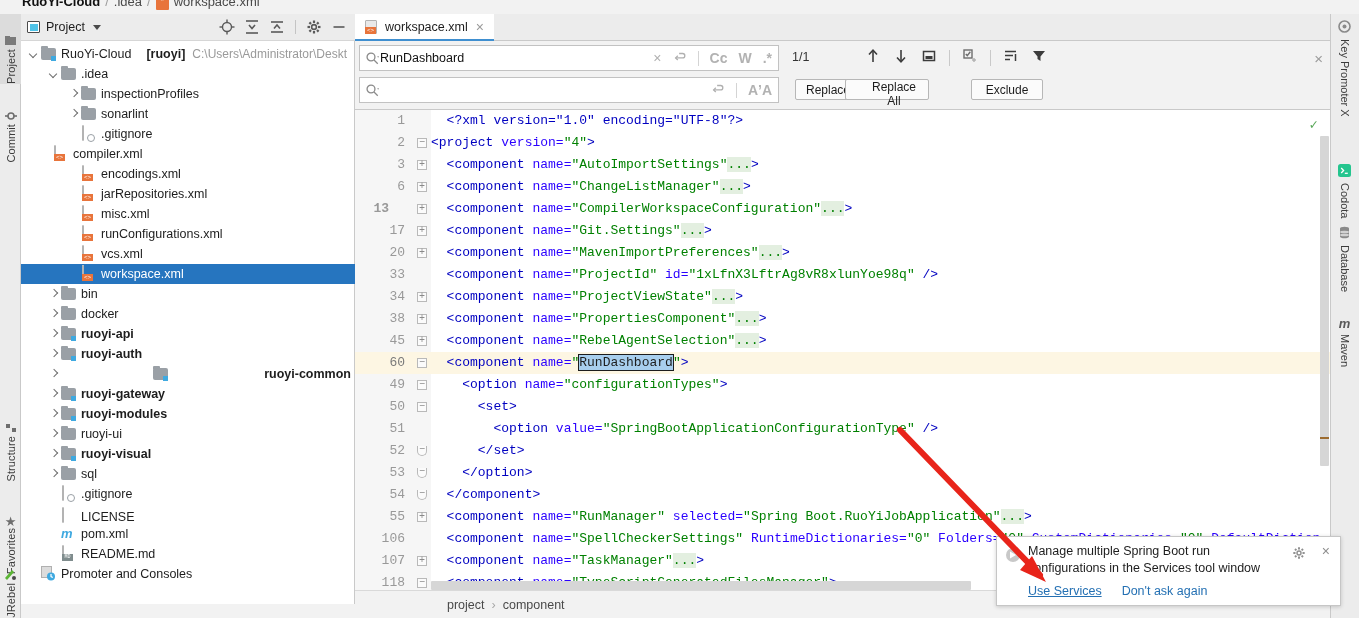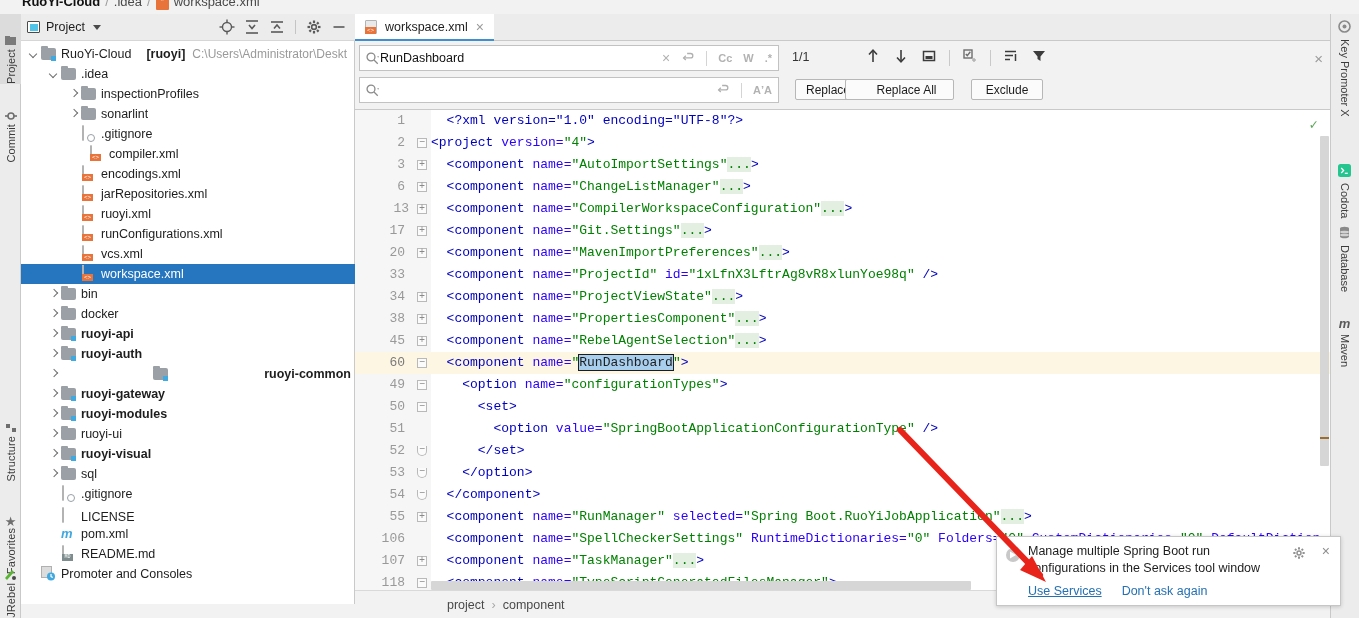--- a/index.html
+++ b/index.html
@@ -158,21 +158,21 @@
   .findfield {
     position: absolute; background: #fff; border: 1px solid #c2c2c2; height: 26px;
     display: flex; align-items: center; padding: 0 6px 0 5px;
   }
   .magn { width: 15px; height: 15px; flex: 0 0 auto; }
   .ffinput { border: 0; outline: 0; font-family: "Liberation Sans", sans-serif; font-size: 12.5px;
              color: #111; background: transparent; flex: 1 1 auto; min-width: 0; }
   .ffinput::placeholder { color: #a8a8a8; }
   .ffbtns { display: flex; align-items: center; gap: 11px; margin-left: 6px; color: #b0b0b0; font-size: 12.5px; }
   .ffsep { width: 1px; height: 15px; background: #d4d4d4; }
-  .ffopt { color: #b2b2b2; font-weight: bold; font-size: 11px; }
+  .ffopt { color: #b2b2b2; font-weight: bold; font-size: 14px; }
   .counts { position: absolute; font-size: 12.5px; color: #333; }
   .navicons { position: absolute; display: flex; align-items: center; gap: 12px; }
   .fbtn {
     border: 1px solid #b7b7b7; background: #fbfbfb; border-radius: 2px;
     height: 21px; padding: 0 10px; font-size: 12px; color: #1d1d1d;
     font-family: "Liberation Sans", sans-serif;
   }
   .closefind { position: absolute; color: #9b9b9b; font-size: 15px; line-height: 1; }
 
   
@@ -399,39 +399,39 @@
           <span class="ico">
             <span class="folder" style="display: block; width: 15px;"></span>
           </span>
           <span class="lbl">sonarlint</span>
         </div>
         <div class="row" style="padding-left: 48px;">
           <span class="arrow"></span>
           <span class="ico"><span class="fileico"><span class="noentry"></span></span></span>
           <span class="lbl">.gitignore</span>
         </div>
-        <div class="row" style="padding-left: 56px;">
+        <div class="row" style="padding-left: 20px;">
           <span class="arrow"></span>
           <span class="ico"><span class="fileico"><span class="tag">&lt;&gt;</span></span></span>
           <span class="lbl">compiler.xml</span>
         </div>
         <div class="row" style="padding-left: 48px;">
           <span class="arrow"></span>
           <span class="ico"><span class="fileico"><span class="tag">&lt;&gt;</span></span></span>
           <span class="lbl">encodings.xml</span>
         </div>
         <div class="row" style="padding-left: 48px;">
           <span class="arrow"></span>
           <span class="ico"><span class="fileico"><span class="tag">&lt;&gt;</span></span></span>
           <span class="lbl">jarRepositories.xml</span>
         </div>
         <div class="row" style="padding-left: 48px;">
           <span class="arrow"></span>
           <span class="ico"><span class="fileico"><span class="tag">&lt;&gt;</span></span></span>
-          <span class="lbl">ruoyi.xml</span>
+          <span class="lbl">misc.xml</span>
         </div>
         <div class="row" style="padding-left: 48px;">
           <span class="arrow"></span>
           <span class="ico"><span class="fileico"><span class="tag">&lt;&gt;</span></span></span>
           <span class="lbl">runConfigurations.xml</span>
         </div>
         <div class="row" style="padding-left: 48px;">
           <span class="arrow"></span>
           <span class="ico"><span class="fileico"><span class="tag">&lt;&gt;</span></span></span>
           <span class="lbl">vcs.xml</span>
@@ -640,21 +640,21 @@
               </svg>
           </span>
           <span class="ffsep"></span>
           <span class="ffopt">AʼA</span>
         </span>
       </div>
 
       <button class="fbtn" style="position:absolute;left:440px;top:38px;width:64px;">
         <span>Replace</span>
       </button>
-      <button class="fbtn" style="position:absolute;left:490px;top:38px;width:109px;padding-left:24px;">
+      <button class="fbtn" style="position:absolute;left:490px;top:38px;width:84px;padding-left:24px;">
         <span>Replace All</span>
       </button>
       <button class="fbtn" style="position:absolute;left:616px;top:38px;width:72px;">
         <span>Exclude</span>
       </button>
 
       <span class="closefind" style="right:7px; top:10px;">×</span>
     </div>
 
     <div class="code">
@@ -682,21 +682,21 @@
           <div class="cline"><span class="tg">  &lt;</span><span class="tg">component</span><span class="at"> name=</span><span class="vl">"RunManager"</span><span class="at"> selected=</span><span class="vl">"Spring Boot.RuoYiJobApplication"</span><span class="el">...</span><span class="tg">&gt;</span></div>
           <div class="cline"><span class="tg">  &lt;</span><span class="tg">component</span><span class="at"> name=</span><span class="vl">"SpellCheckerSettings"</span><span class="at"> RuntimeDictionaries=</span><span class="vl">"0"</span><span class="at"> Folders=</span><span class="vl">"0"</span><span class="at"> CustomDictionaries=</span><span class="vl">"0"</span><span class="at"> DefaultDiction</span></div>
           <div class="cline"><span class="tg">  &lt;</span><span class="tg">component</span><span class="at"> name=</span><span class="vl">"TaskManager"</span><span class="el">...</span><span class="tg">&gt;</span></div>
           <div class="cline"><span class="tg">  &lt;</span><span class="tg">component</span><span class="at"> name=</span><span class="vl">"TypeScriptGeneratedFilesManager"</span><span class="tg">&gt;</span></div>
         </div>
       <div id="gutternums" style="position:absolute;left:0;top:0;width:58px;">
           <div class="cline" style="position: relative;"><span class="lnum" style="position: absolute; right: 8px; top: 0px;">1</span></div>
           <div class="cline" style="position: relative;"><span class="lnum" style="position: absolute; right: 8px; top: 0px;">2</span></div>
           <div class="cline" style="position: relative;"><span class="lnum" style="position: absolute; right: 8px; top: 0px;">3</span></div>
           <div class="cline" style="position: relative;"><span class="lnum" style="position: absolute; right: 8px; top: 0px;">6</span></div>
-          <div class="cline" style="position: relative;"><span class="lnum" style="position: absolute; right: 4px; top: 0px;">13</span></div>
+          <div class="cline" style="position: relative;"><span class="lnum" style="position: absolute; right: 24px; top: 0px; font-weight: bold;">13</span></div>
           <div class="cline" style="position: relative;"><span class="lnum" style="position: absolute; right: 8px; top: 0px;">17</span></div>
           <div class="cline" style="position: relative;"><span class="lnum" style="position: absolute; right: 8px; top: 0px;">20</span></div>
           <div class="cline" style="position: relative;"><span class="lnum" style="position: absolute; right: 8px; top: 0px;">33</span></div>
           <div class="cline" style="position: relative;"><span class="lnum" style="position: absolute; right: 8px; top: 0px;">34</span></div>
           <div class="cline" style="position: relative;"><span class="lnum" style="position: absolute; right: 8px; top: 0px;">38</span></div>
           <div class="cline" style="position: relative;"><span class="lnum" style="position: absolute; right: 8px; top: 0px; text-align: right;">45</span></div>
           <div class="cline hl" style="position: relative;"><span class="lnum cur" style="position: absolute; right: 8px; top: 0px;">60</span></div>
           <div class="cline" style="position: relative;"><span class="lnum" style="position: absolute; right: 8px; top: 0px;">49</span></div>
           <div class="cline" style="position: relative;"><span class="lnum" style="position: absolute; right: 8px; top: 0px;">50</span></div>
           <div class="cline" style="position: relative;"><span class="lnum" style="position: absolute; right: 8px; top: 0px;">51</span></div>

